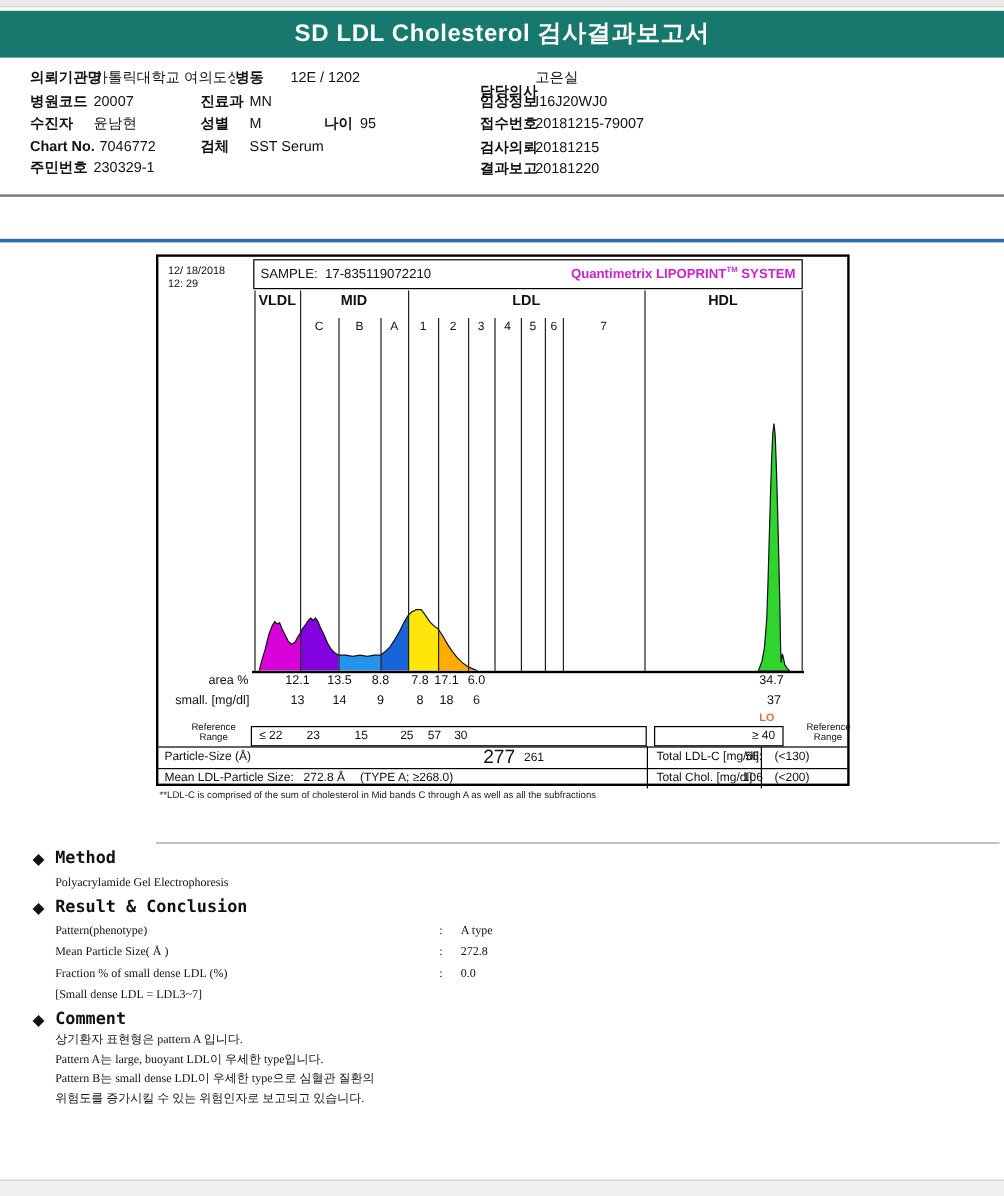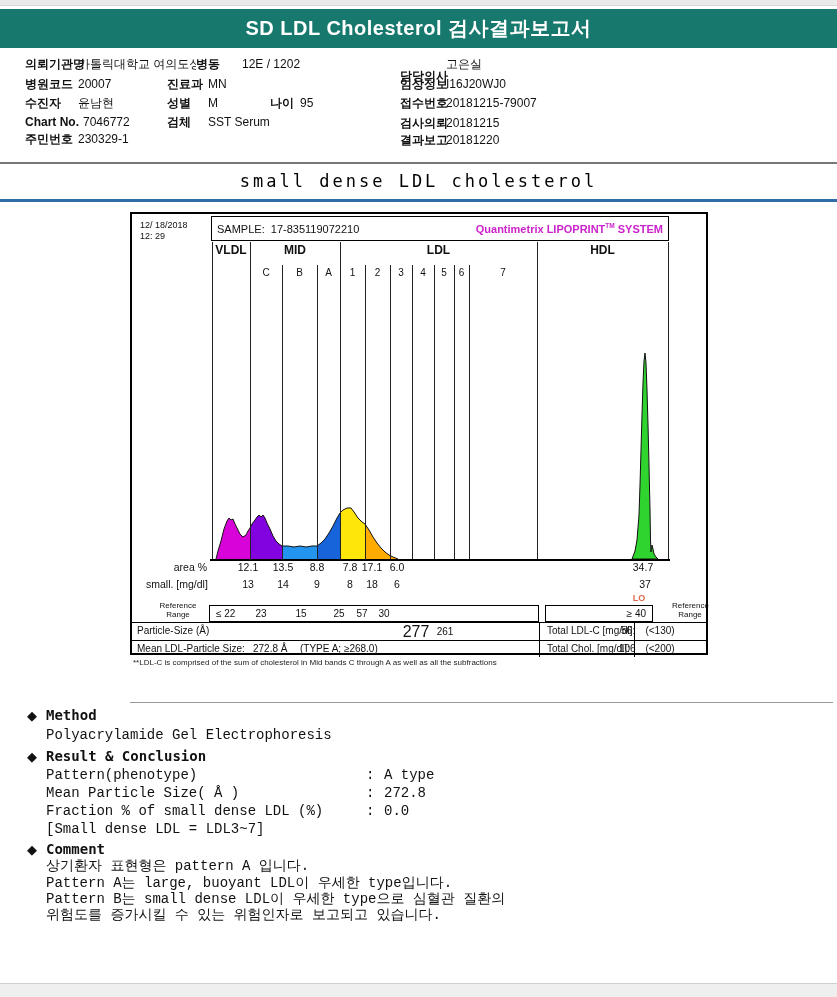--- a/index.html
+++ b/index.html
@@ -31,21 +31,21 @@
   .loflag{position:absolute;left:492px;top:379px;width:30px;text-align:center;font-size:9px;font-weight:bold;color:#e06a4a;}
   .reflab{position:absolute;font-size:8px;line-height:9px;text-align:center;}
   .refbox{position:absolute;top:391px;height:17px;border:1px solid #000;box-sizing:border-box;}
   .refv{position:absolute;top:2px;font-size:10px;text-align:center;white-space:nowrap;}
   .hline{position:absolute;left:0;width:574px;height:1px;background:#000;}
   .smtxt{position:absolute;font-size:10px;white-space:nowrap;line-height:12px;}
   .footnotes{position:absolute;left:133px;top:658px;font-size:8px;line-height:9.5px;color:#222;white-space:nowrap;}
   .rule2{position:absolute;left:130px;top:702px;width:703px;height:1px;background:#999;}
   .diamond{position:absolute;font-size:13px;color:#111;line-height:15px;}
   .mhead{position:absolute;font-family:"DejaVu Sans Mono",monospace;font-size:14px;font-weight:bold;white-space:nowrap;}
-  .mbody{position:absolute;font-family:Liberation Mono, monospace;font-size:14px;white-space:nowrap;line-height:15px;}
+  .mbody{position:absolute;font-family:Liberation Serif, serif;font-size:10px;white-space:nowrap;line-height:15px;}
   .bottombar{position:absolute;left:0;top:983px;width:837px;height:14px;background:#efefef;border-top:1px solid #cfcfcf;}
   svg{display:block;}
 </style>
 </head>
 <body>
 
 <div class="page">
 
   <div class="topstrip"></div>
   <div class="banner">
@@ -83,21 +83,20 @@
     <span class="plabel" style="left:400px;top:116px">검사의뢰</span>
     <span class="pval" style="left:446px;top:116px">20181215</span>
 
     <span class="plabel" style="left:25px;top:132px">주민번호</span>
     <span class="pval" style="left:78px;top:132px">230329-1</span>
     <span class="plabel" style="left:400px;top:133px">결과보고</span>
     <span class="pval" style="left:446px;top:133px">20181220</span>
   </div>
 
   <div class="divider1"></div>
-  <div class="sectitle">small dense LDL cholesterol</div>
   <div class="bluebar"></div>
 
   <div class="chartbox">
     <div class="cdate">
       <div>12/ 18/2018</div>
       <div>12: 29</div>
     </div>
 
     <div class="samplebox">
       <span class="sampletxt">

